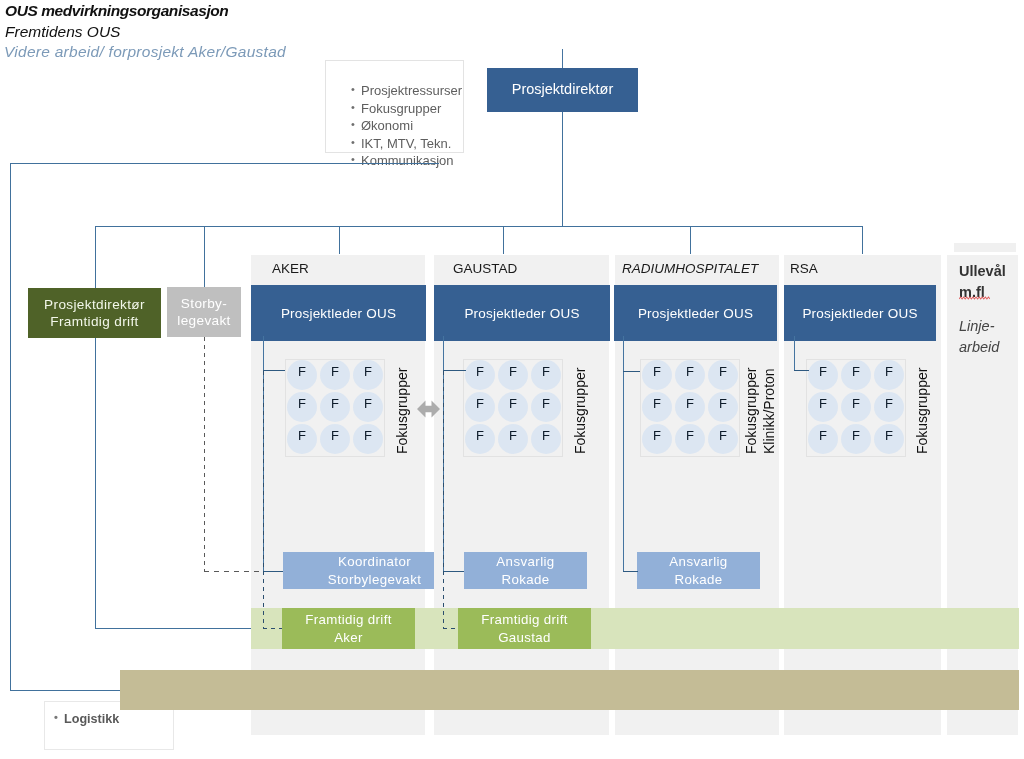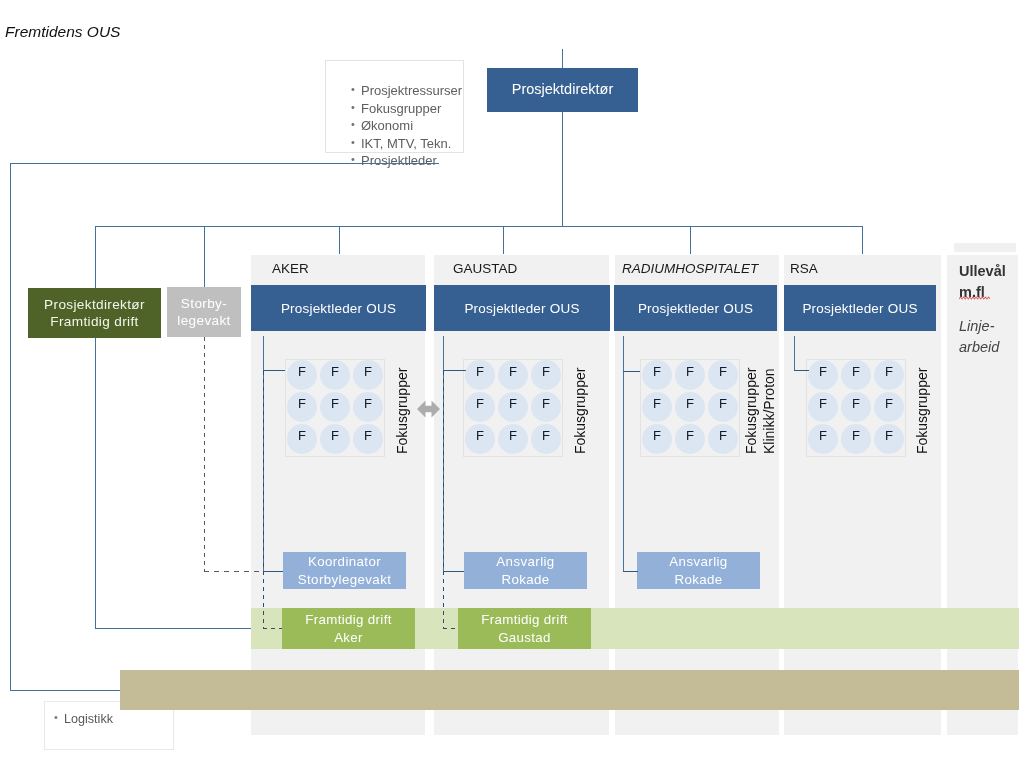--- a/index.html
+++ b/index.html
@@ -35,21 +35,21 @@
   .vdashg{position:absolute;width:1px;background:repeating-linear-gradient(to bottom,#595959 0 4px,transparent 4px 8px);}
   .hdashg{position:absolute;height:1px;background:repeating-linear-gradient(to right,#595959 0 5px,transparent 5px 10px);}
 
   
   #futureops{left:28px;top:288px;width:133px;height:50px;background:#4F6228;color:#F2F7E9;font-size:13.6px;z-index:4;letter-spacing:.35px;line-height:17px;}
   #storby{left:167px;top:287px;width:74px;height:50px;background:#BFBFBF;color:#fff;font-size:13.6px;z-index:4;letter-spacing:.35px;line-height:17px;}
 
   
   .colpanel{position:absolute;top:255px;background:#F1F1F1;}
   .coltitle{position:absolute;top:261px;font-size:13.5px;color:#1a1a1a;letter-spacing:0px;}
-  .leaderbox{position:absolute;top:285px;height:46px;background:#366092;color:#fff;
+  .leaderbox{position:absolute;top:285px;height:56px;background:#366092;color:#fff;
      display:flex;align-items:center;justify-content:center;font-size:13.5px;letter-spacing:.2px;text-align:center;}
   .focusbox{position:absolute;box-sizing:border-box;border:1px solid #E2E2E2;background:transparent;}
   .fcircle{position:absolute;width:30px;height:30px;border-radius:50%;background:#DCE6F2;
      display:flex;align-items:center;justify-content:center;font-size:13px;color:#0d1b2a;font-weight:400;padding-bottom:7px;box-sizing:border-box;}
   .frot{position:absolute;transform-origin:0 0;transform:rotate(-90deg);white-space:pre;
      font-size:14px;color:#111;line-height:18px;text-align:left;}
   .bottombox{position:absolute;height:37px;background:#92B0D8;color:#fff;
      display:flex;align-items:center;justify-content:center;text-align:center;white-space:pre-line;font-size:13.3px;line-height:17.5px;letter-spacing:.4px;}
 
   
@@ -61,44 +61,46 @@
      white-space:pre-line;line-height:21px;}
   #sqg{position:absolute;left:959px;top:296px;width:31px;height:4px;}
 
   
   #greenbar{position:absolute;left:251px;top:608px;width:768px;height:41px;background:#D8E4BC;}
   .greenbox{position:absolute;top:608px;height:41px;background:#9BBB59;color:#fff;
      display:flex;align-items:center;justify-content:center;text-align:center;white-space:pre-line;font-size:13.3px;line-height:17.5px;letter-spacing:.35px;}
   #tanbar{position:absolute;left:120px;top:670px;width:899px;height:40px;background:#C4BC96;z-index:6;}
   #tanbox{position:absolute;left:120px;top:669px;width:131px;height:41px;background:#948A54;color:#fff;z-index:6;
      display:flex;align-items:center;justify-content:center;text-align:center;white-space:pre-line;font-size:13.6px;line-height:17.5px;}
-  #logbox{position:absolute;left:44px;top:701px;width:130px;height:49px;background:#fff;border:1px solid #E8E8E8;box-sizing:border-box;}
+  #logbox{position:absolute;left:44px;top:701px;width:130px;height:49px;background:#fff;border:1px solid #E8E8E8;box-sizing:border-box;font-weight:bold;}
   #logbox ul{margin:0;padding:10px 0 0 19px;list-style:none;}
   #logbox li{font-size:12.6px;color:#595959;position:relative;white-space:nowrap;}
   #logbox li:before{content:"\2022";position:absolute;left:-10px;top:-1px;font-size:11px;color:#777;}
 
   
   #dbl{position:absolute;left:417px;top:400px;width:23px;height:18px;}
 </style>
 </head>
 <body>
 
 <div id="root">
 
+  <div class="t" id="ttl1">OUS medvirkningsorganisasjon</div>
   <div class="t" id="ttl2">Fremtidens OUS</div>
+  <div class="t" id="ttl3">Videre arbeid/ forprosjekt Aker/Gaustad</div>
 
   <div class="box" id="pdir">Prosjektdirektør</div>
 
   <div id="supbox">
     <ul>
       <li>Prosjektressurser</li>
       <li>Fokusgrupper</li>
       <li>Økonomi</li>
       <li>IKT, MTV, Tekn.</li>
-      <li>Prosjektleder</li>
+      <li>Kommunikasjon</li>
     </ul>
   </div>
 
   <div class="vl2" style="left:562px;top:49px;height:19px;"></div>
   <div class="vl" style="left:562px;top:112px;height:114px;"></div>
   <div class="hl" style="left:10px;top:163px;width:429px;"></div>
   <div class="vl" style="left:10px;top:163px;height:528px;"></div>
   <div class="hl" style="left:10px;top:690px;width:112px;"></div>
   <div class="hl" style="left:95px;top:226px;width:768px;"></div>
   <div class="vl" style="left:95px;top:226px;height:403px;"></div>
@@ -120,21 +122,21 @@
     <div class="fcircle" style="left:34px;top:0px;">F</div>
     <div class="fcircle" style="left:67px;top:0px;">F</div>
     <div class="fcircle" style="left:1px;top:32px;">F</div>
     <div class="fcircle" style="left:34px;top:32px;">F</div>
     <div class="fcircle" style="left:67px;top:32px;">F</div>
     <div class="fcircle" style="left:1px;top:64px;">F</div>
     <div class="fcircle" style="left:34px;top:64px;">F</div>
     <div class="fcircle" style="left:67px;top:64px;">F</div>
   </div>
   <div class="frot" style="left:393px;top:454px;">Fokusgrupper</div>
-  <div class="bottombox" style="left:283px;top:552px;width:123px;">Koordinator
+  <div class="bottombox" style="left:283px;top:552px;width:123px;padding-left:30px;">Koordinator
 Storbylegevakt</div>
   <div class="colpanel" style="left:434px;width:175px;height:480px;"></div>
   <div class="coltitle" style="left:453px;">GAUSTAD</div>
   <div class="leaderbox" style="left:434px;width:176px;">Prosjektleder OUS</div>
   <div class="focusbox" style="left:463px;top:359px;width:100px;height:98px;">
     <div class="fcircle" style="left:1px;top:0px;">F</div>
     <div class="fcircle" style="left:34px;top:0px;">F</div>
     <div class="fcircle" style="left:67px;top:0px;">F</div>
     <div class="fcircle" style="left:1px;top:32px;">F</div>
     <div class="fcircle" style="left:34px;top:32px;">F</div>

